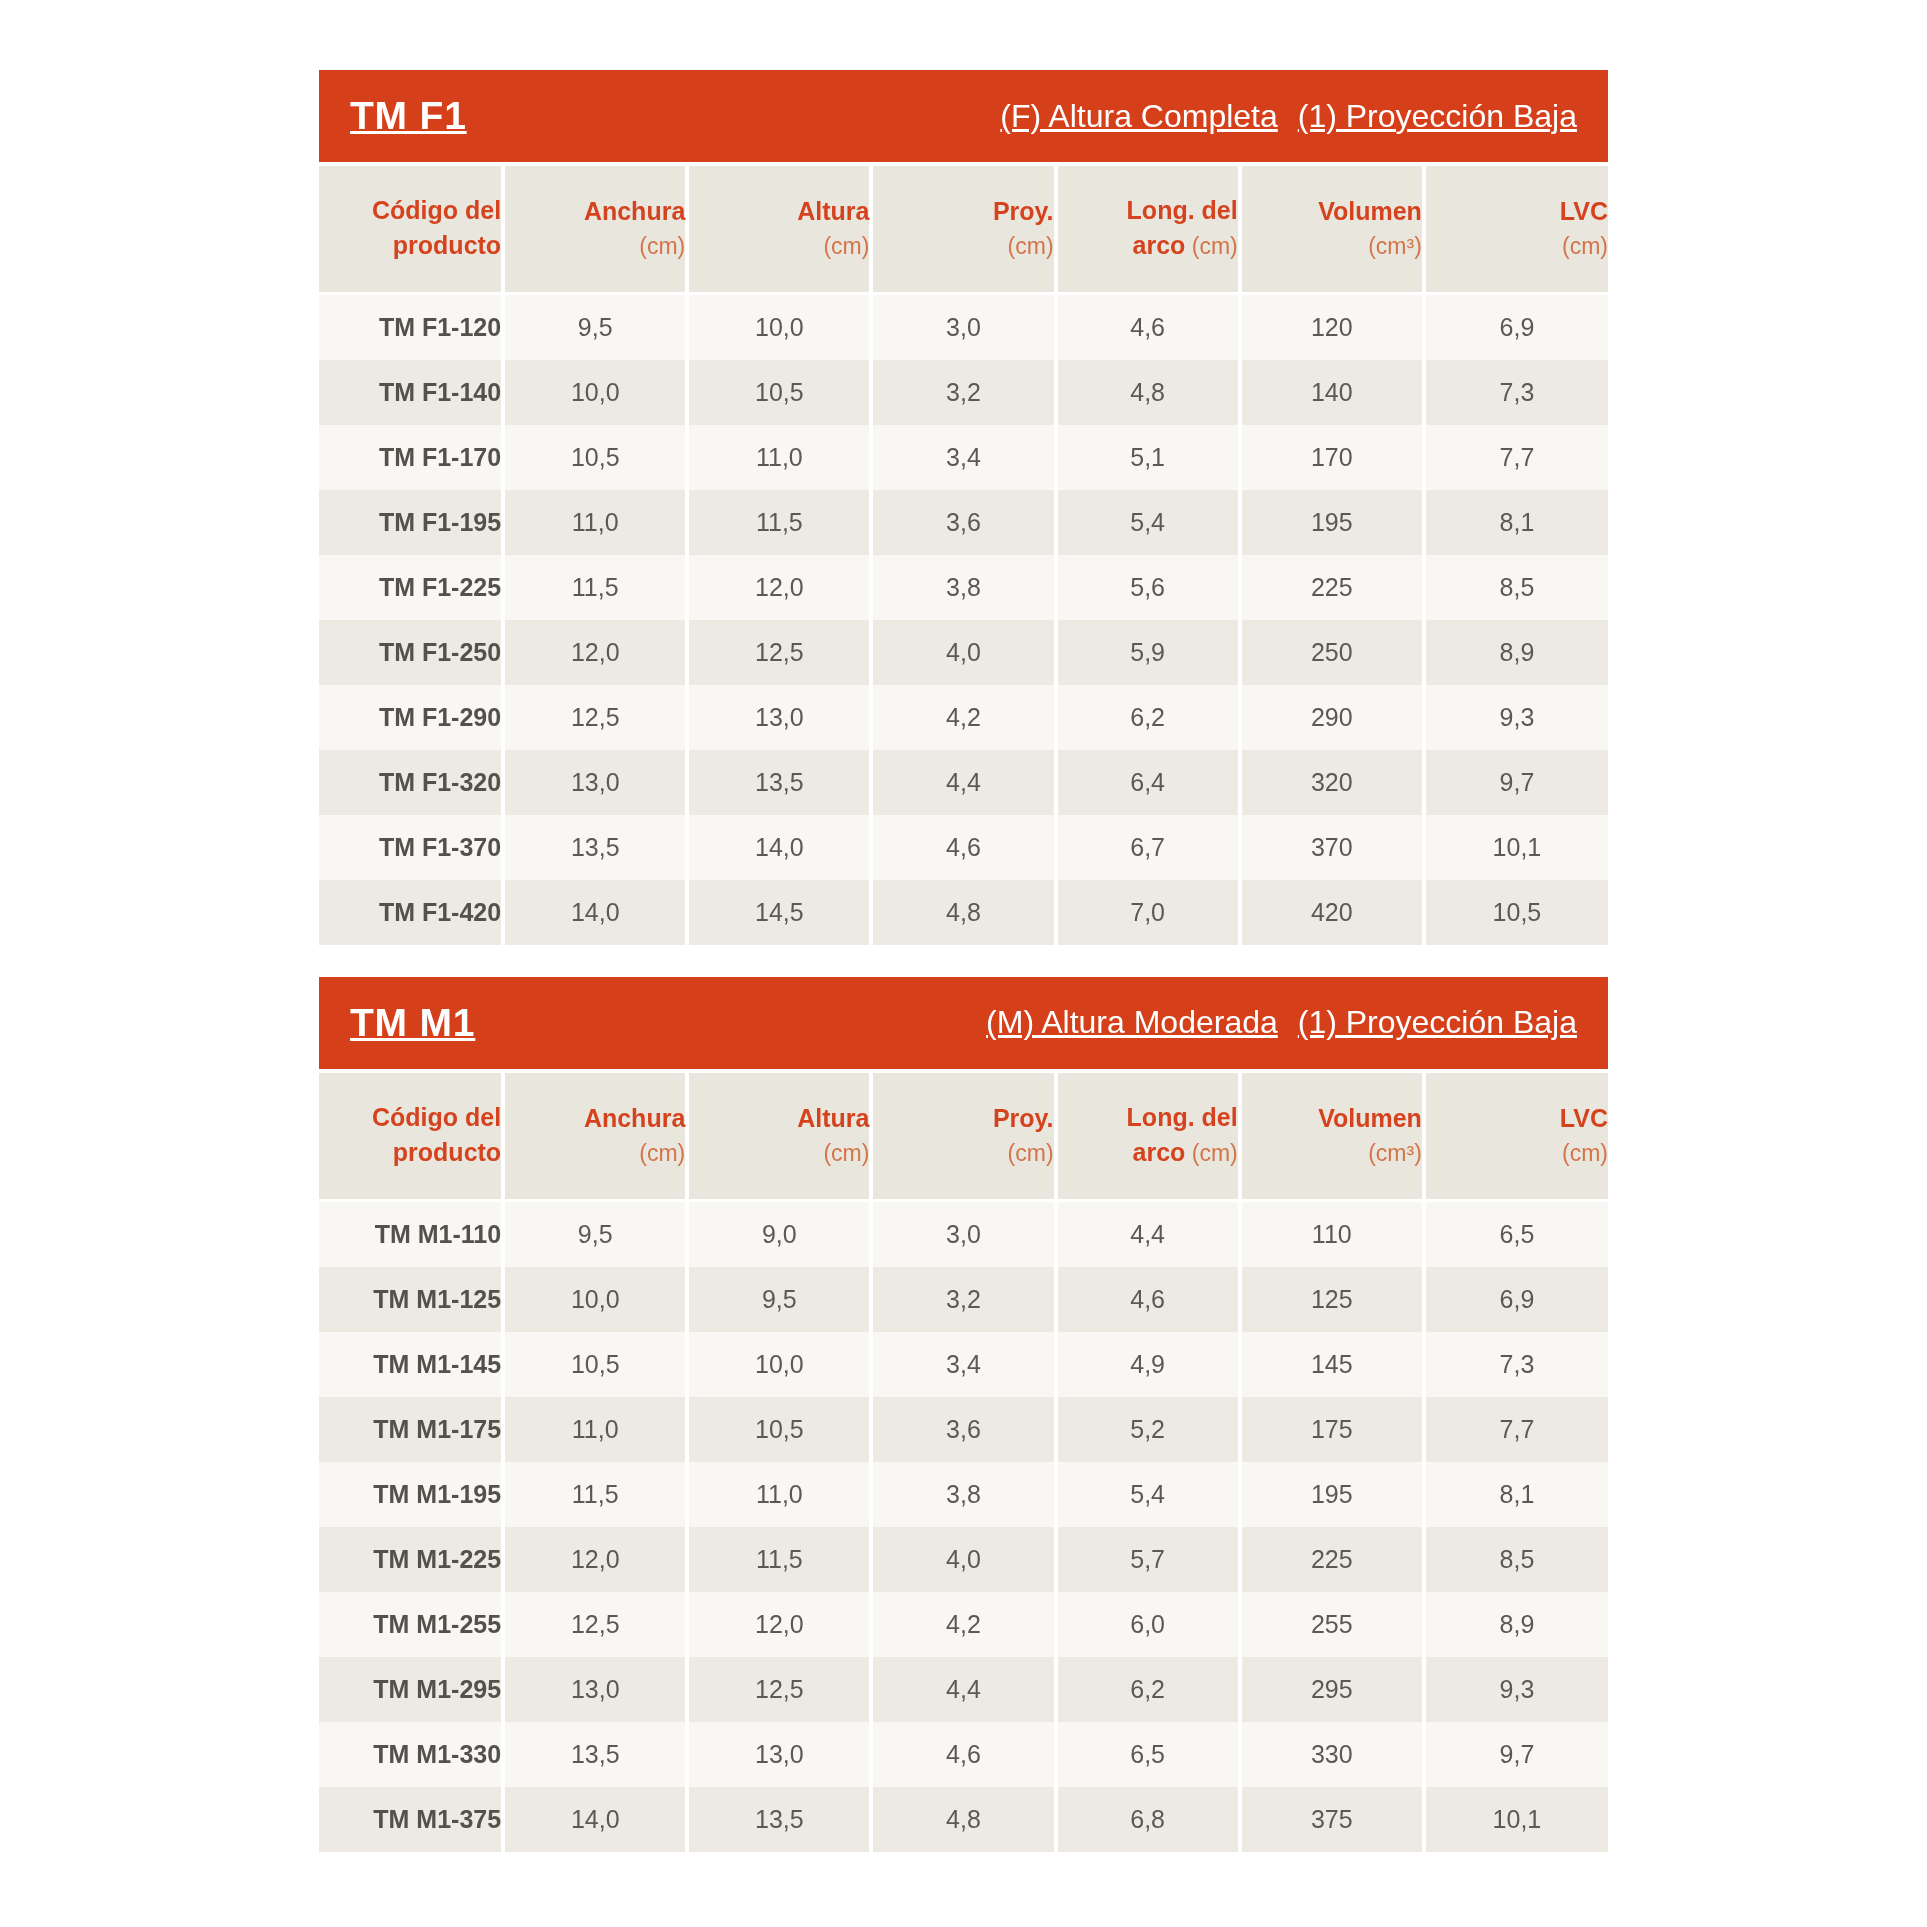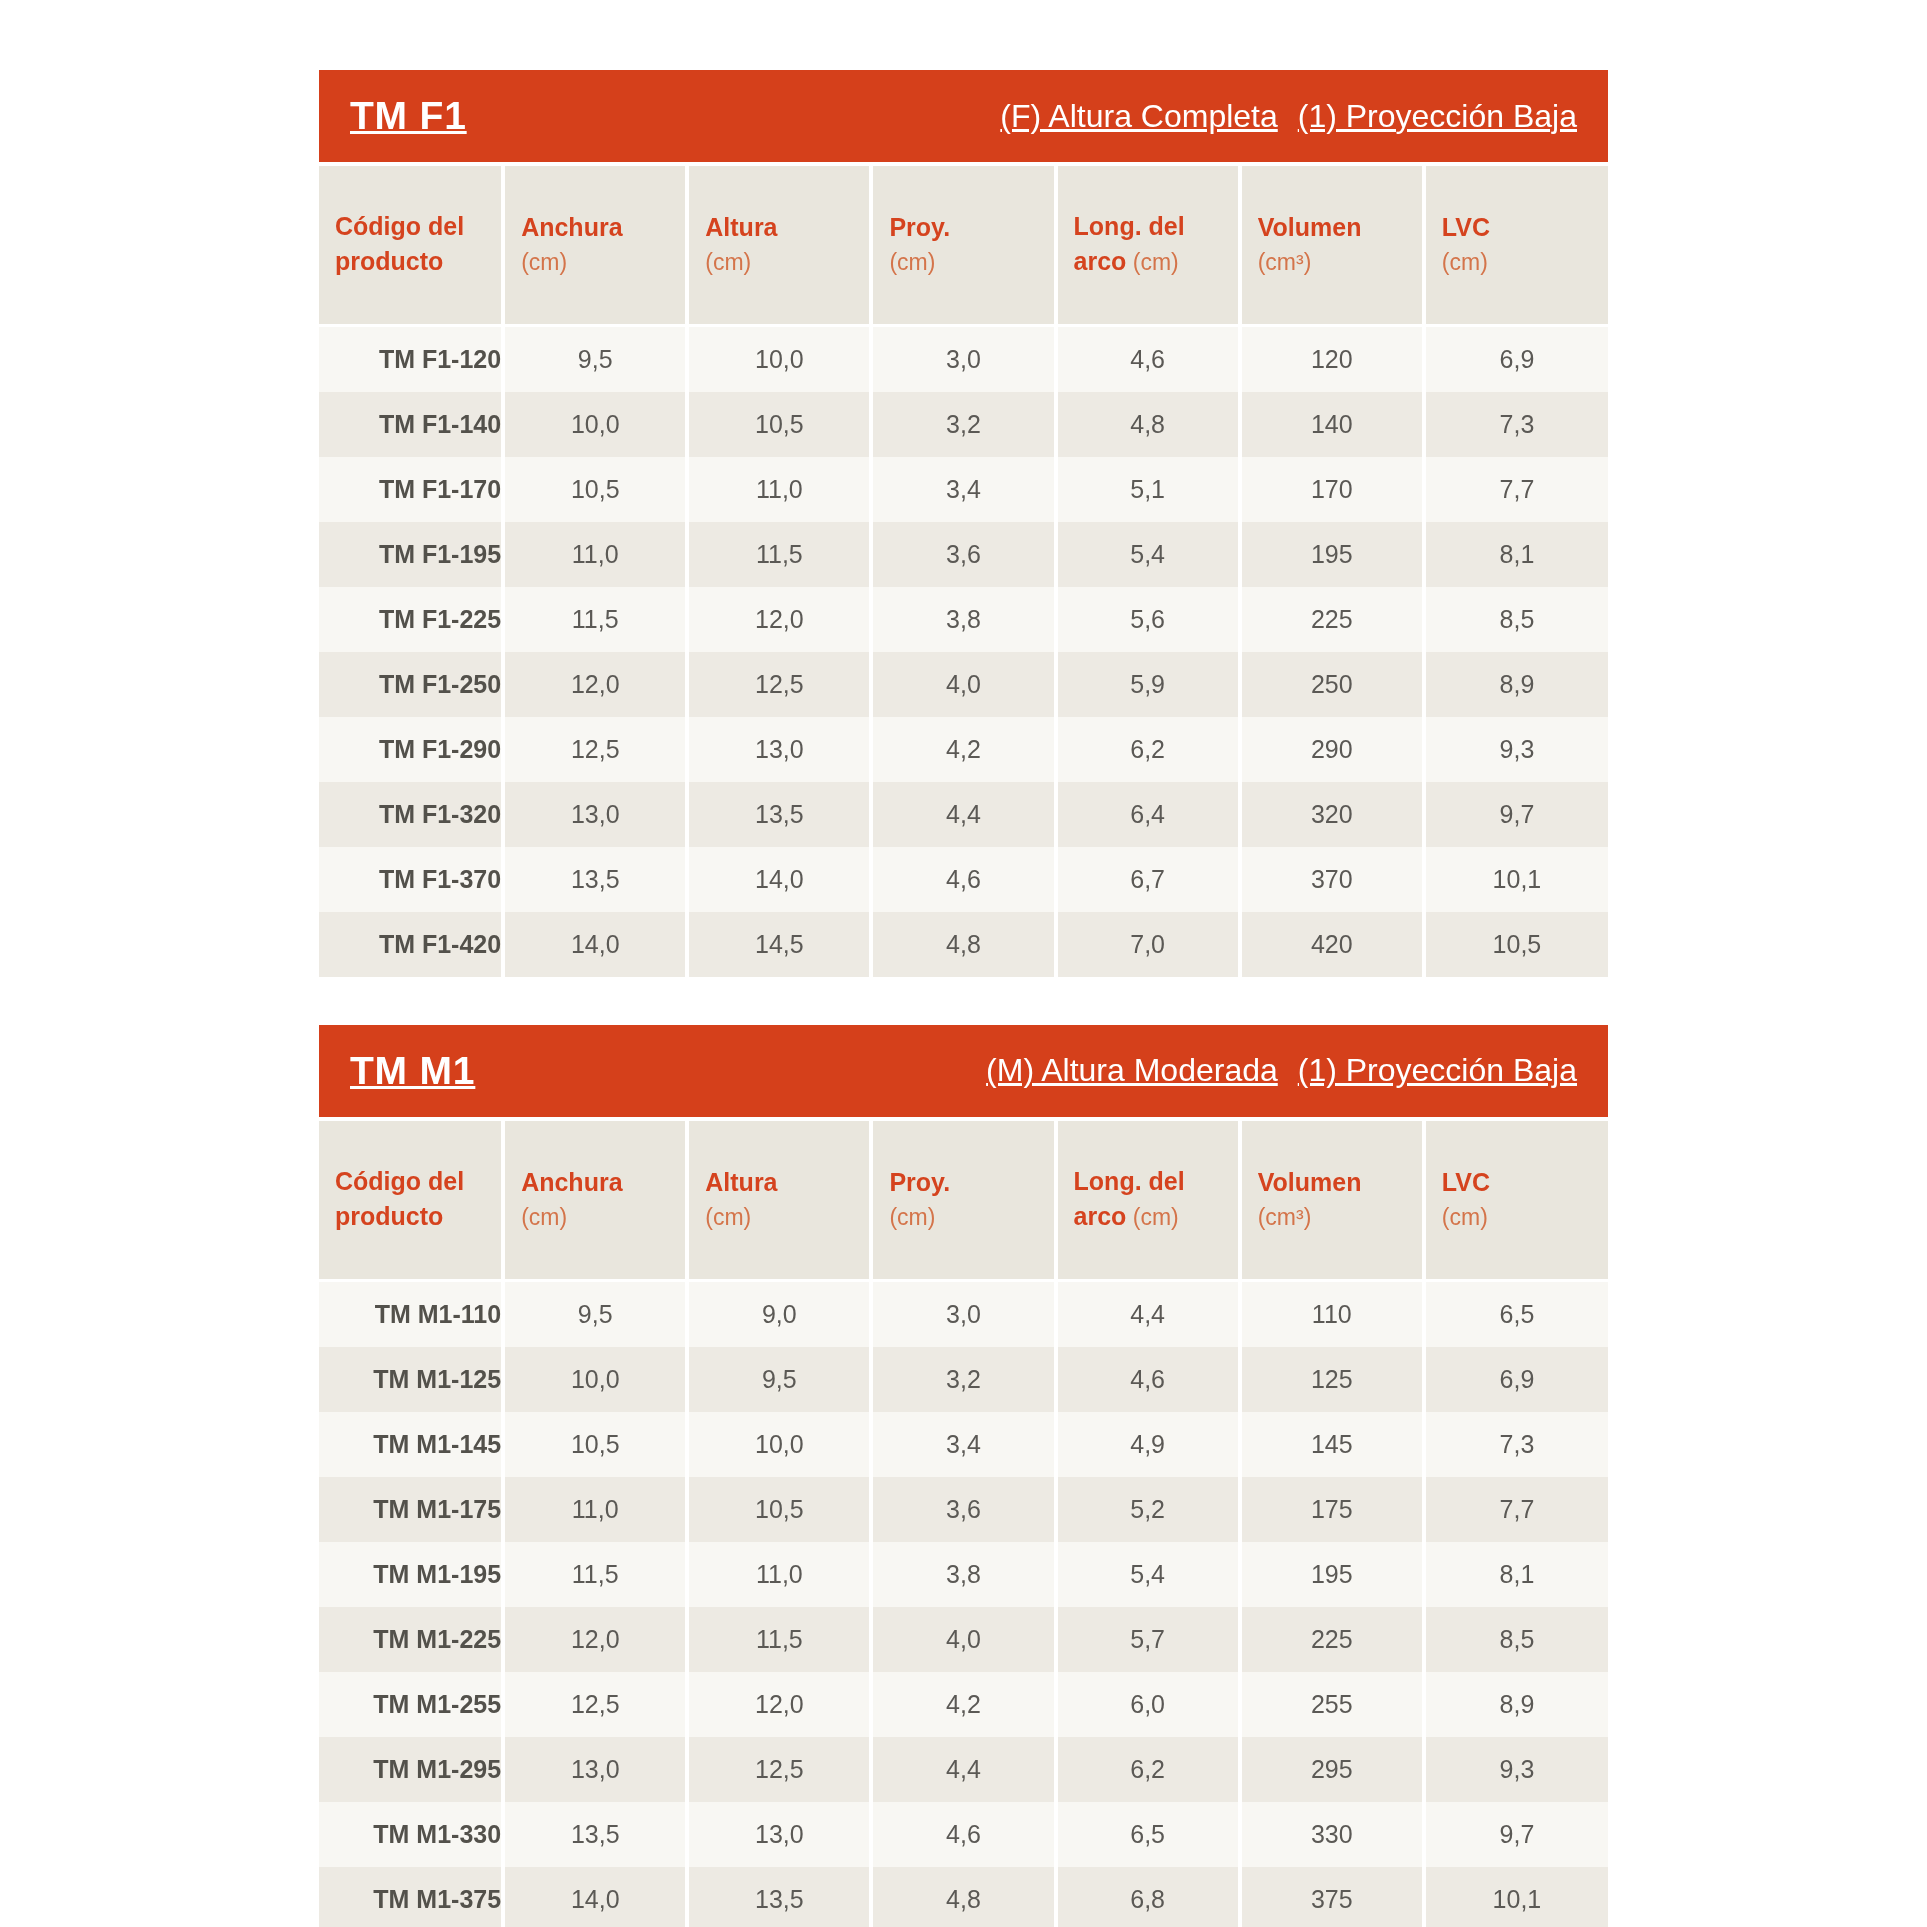--- a/index.html
+++ b/index.html
@@ -3,40 +3,40 @@
 <meta charset="utf-8">
 <style>
   html, body { margin: 0; padding: 0; }
   body {
     width: 1927px; height: 1927px;
     background: var(--page-bg, #ffffff);
     font-family: "Liberation Sans", sans-serif;
   }
   .page { width: 1927px; height: 1927px; padding-top: 70px; box-sizing: border-box; }
   .card { width: 1289px; margin: 0 auto; }
-  .card + .card { margin-top: 48px; }
+  .card + .card { margin-top: 32px; }
 
   .bar {
     height: 92px;
     background: var(--bar-bg, #d5401b);
     color: var(--bar-text, #ffffff);
     display: flex; align-items: center; justify-content: space-between;
     padding: 0 31px; box-sizing: border-box;
     margin-bottom: 3.9px;
     text-decoration: underline;
   }
   .bar-title { font-size: 39px; font-weight: bold; letter-spacing: 0.8px; }
   .bar-sub { font-size: 32px; display: flex; gap: 20px; white-space: nowrap; }
 
   table.spec { width: 100%; border-collapse: collapse; table-layout: fixed; }
   .spec th {
     background: var(--colhead-bg, #e9e6dd);
-    height: 126px; padding: 16px;
+    height: 126px; padding: 0;
     border-bottom: 3.9px solid var(--page-bg, #ffffff);
-    vertical-align: middle; text-align: left;
+    vertical-align: middle; text-align: right;
     font-weight: normal;
   }
   .spec th .h-bold { color: var(--colhead-text, #d5431e); font-weight: bold; font-size: 25px; line-height: 35px; }
   .spec th .h-line2 { font-size: 23px; line-height: 35px; }
   .spec th .h-line2 .h-bold { font-size: 25px; }
   .spec .h-unit { color: var(--colhead-unit, #d4744a); font-size: 23px; font-weight: normal; }
 
   .spec td {
     height: 65px; padding: 0;
     text-align: center; vertical-align: middle;

